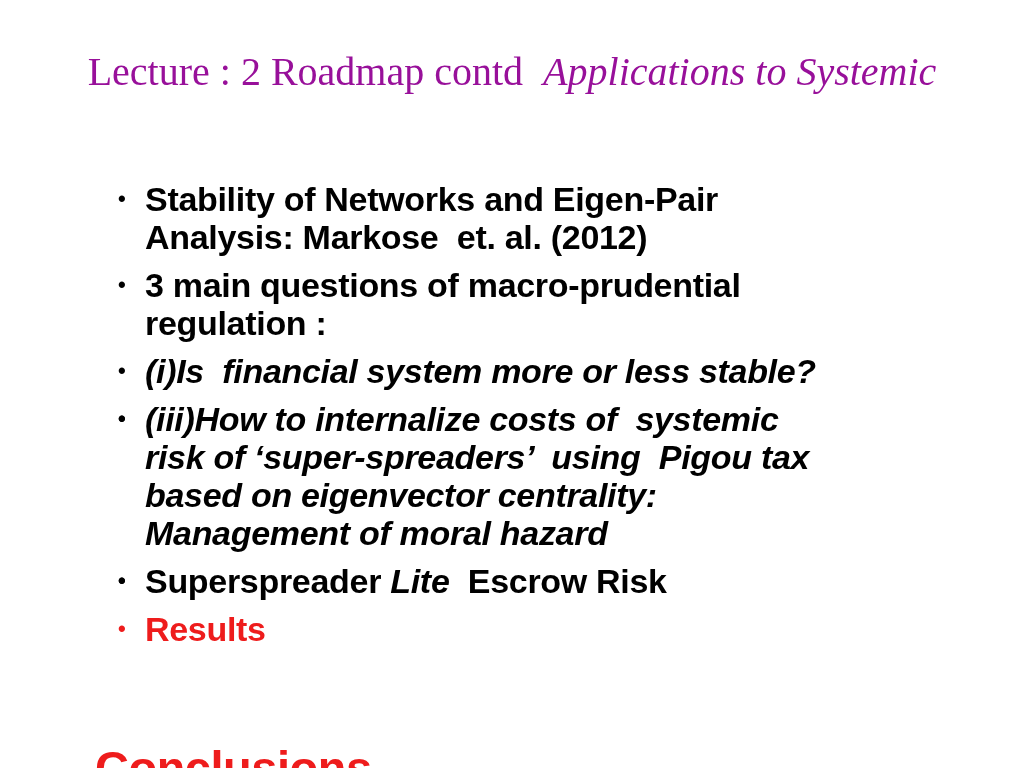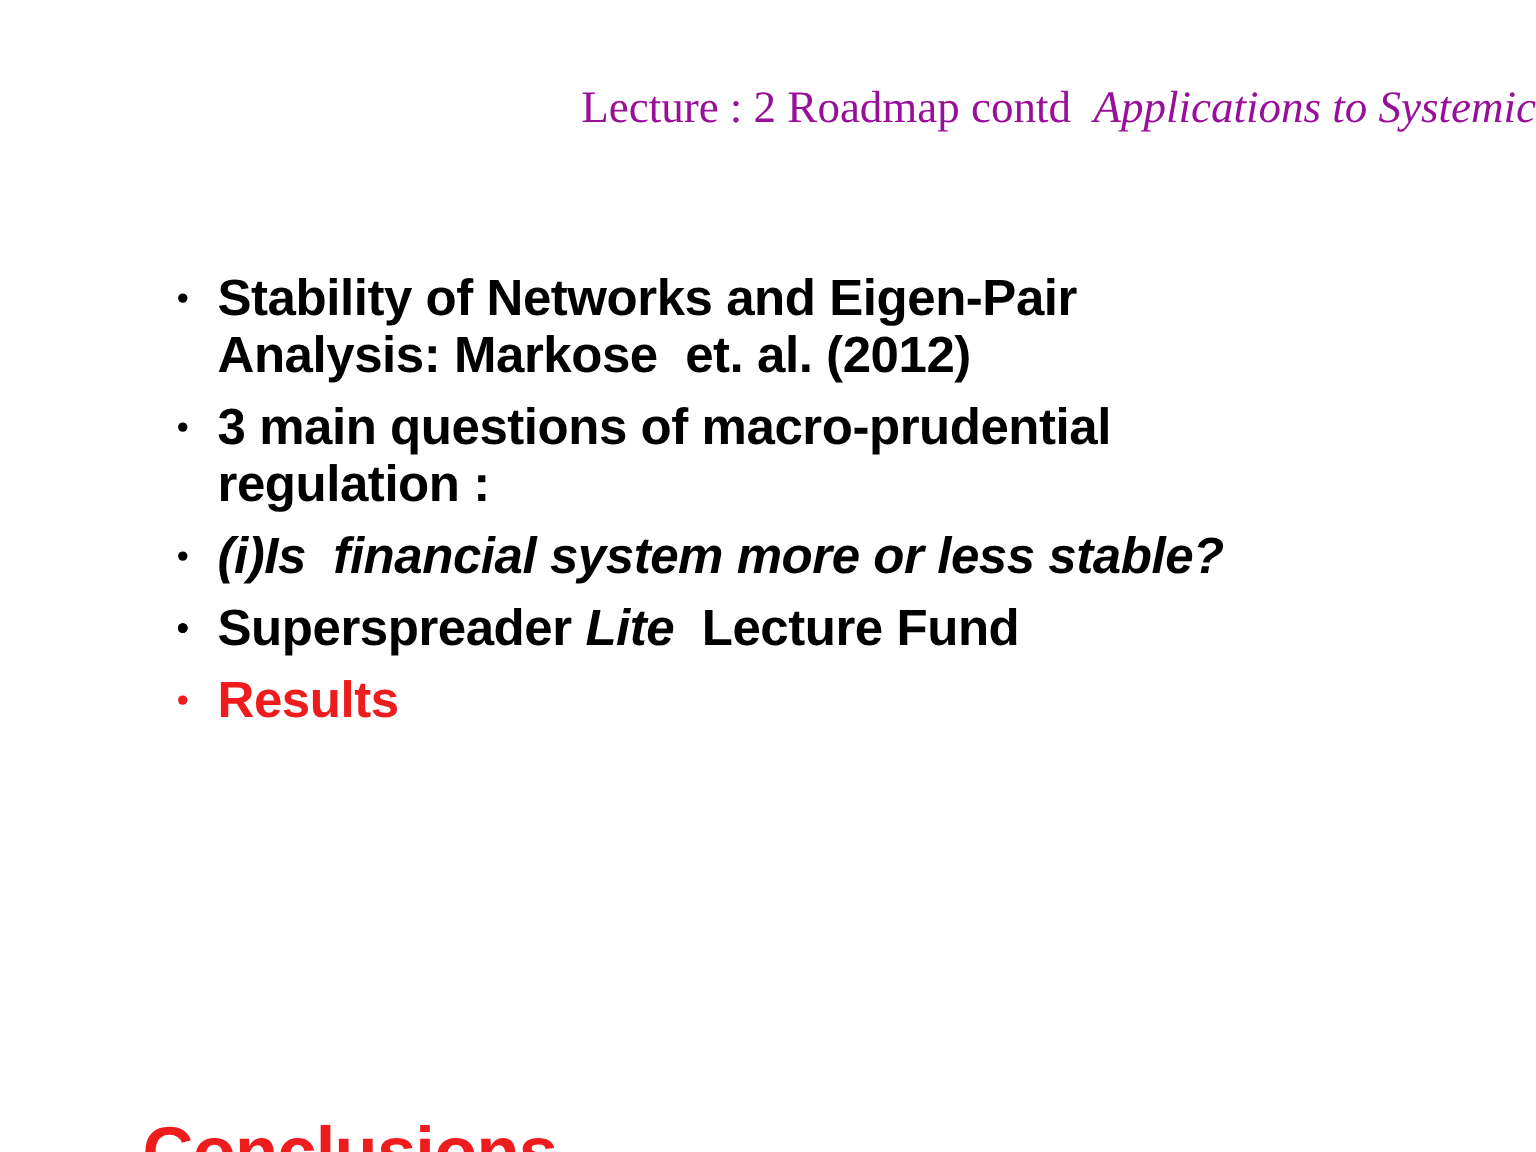--- a/index.html
+++ b/index.html
@@ -14,23 +14,23 @@
     background: #ffffff;
     overflow: hidden;
     font-family: "Liberation Sans", "DejaVu Sans", sans-serif;
   }
   
   .title {
     position: absolute;
     top: 44px;
     left: 0;
     right: 0;
-    text-align: right;
+    text-align: center;
     font-family: "Liberation Serif", "DejaVu Serif", serif;
-    font-size: 30px;
+    font-size: 40px;
     line-height: 56px;
     font-weight: normal;
     white-space: pre-wrap;
   }
   .title .it { font-style: italic; }
   
   .bullets {
     position: absolute;
     left: 118px;
     top: 180px;
@@ -75,19 +75,22 @@
 
 <div class="slide">
   <div class="title" style="color: rgb(152, 16, 154);"><div><span>Lecture : 2 Roadmap contd  </span><span class="it">Applications to Systemic</span></div></div>
   <ul class="bullets">
       <li style="color: rgb(0, 0, 0);"><span class="marker">•</span><span>Stability of Networks and Eigen-Pair
 Analysis: Markose  et. al. (2012)</span></li>
       <li style="color: rgb(0, 0, 0);"><span class="marker">•</span><span>3 main questions of macro-prudential
 regulation :</span></li>
       <li style="color: rgb(0, 0, 0);"><span class="marker">•</span><span class="it">(i)Is  financial system more or less stable?</span></li>
       <li style="color: rgb(0, 0, 0);"><span class="marker">•</span></li>
+      <li style="color: rgb(0, 0, 0);"><span class="marker">•</span><span class="it">(iii)How to internalize costs of  systemic
+risk of ‘super-spreaders’  using  Pigou tax
+based on eigenvector centrality:
+Management of moral hazard</span></li>
       <li style="color: rgb(0, 0, 0);"><span class="marker">•</span></li>
-      <li style="color: rgb(0, 0, 0);"><span class="marker">•</span></li>
-      <li style="color: rgb(0, 0, 0);"><span class="marker">•</span><span>Superspreader </span><span class="it">Lite</span><span>  Lecture Fund</span></li>
+      <li style="color: rgb(0, 0, 0);"><span class="marker">•</span><span>Superspreader </span><span class="it">Lite</span><span>  Escrow Risk</span></li>
       <li style="color: rgb(238, 28, 28);"><span class="marker">•</span><span>Results</span></li>
     </ul>
   <div class="conclusions" style="color: rgb(238, 28, 28);">Conclusions</div>
 </div>
 
 </body></html>

